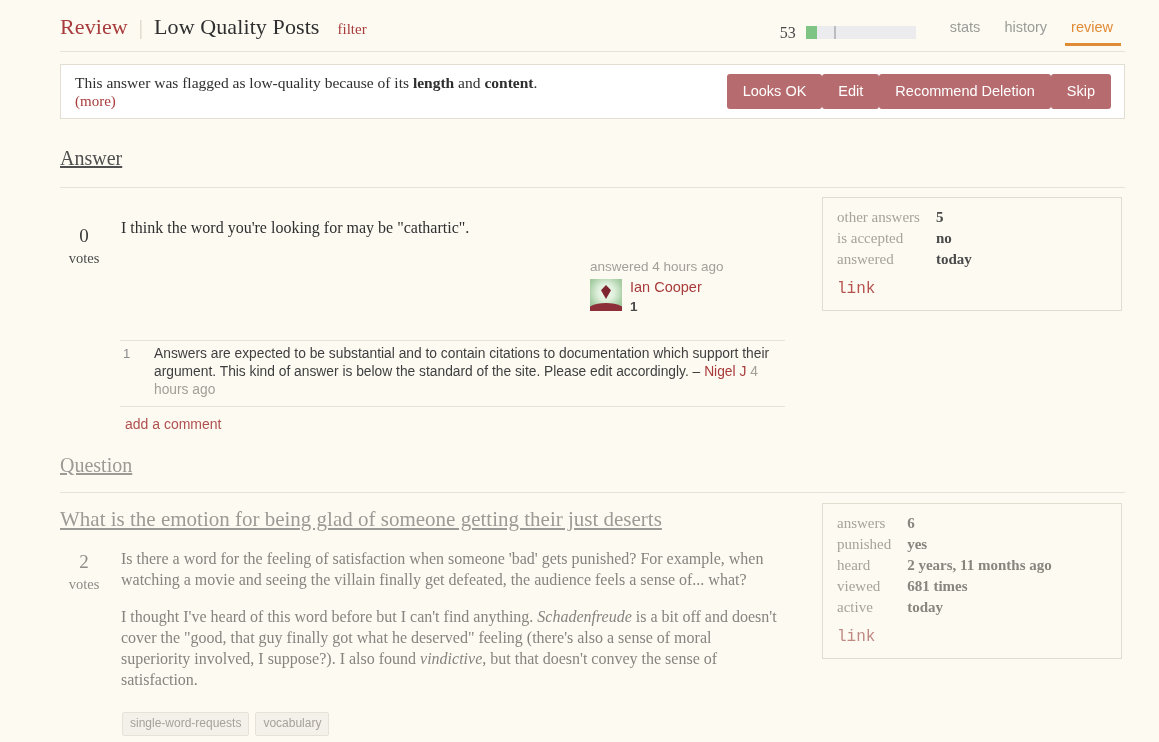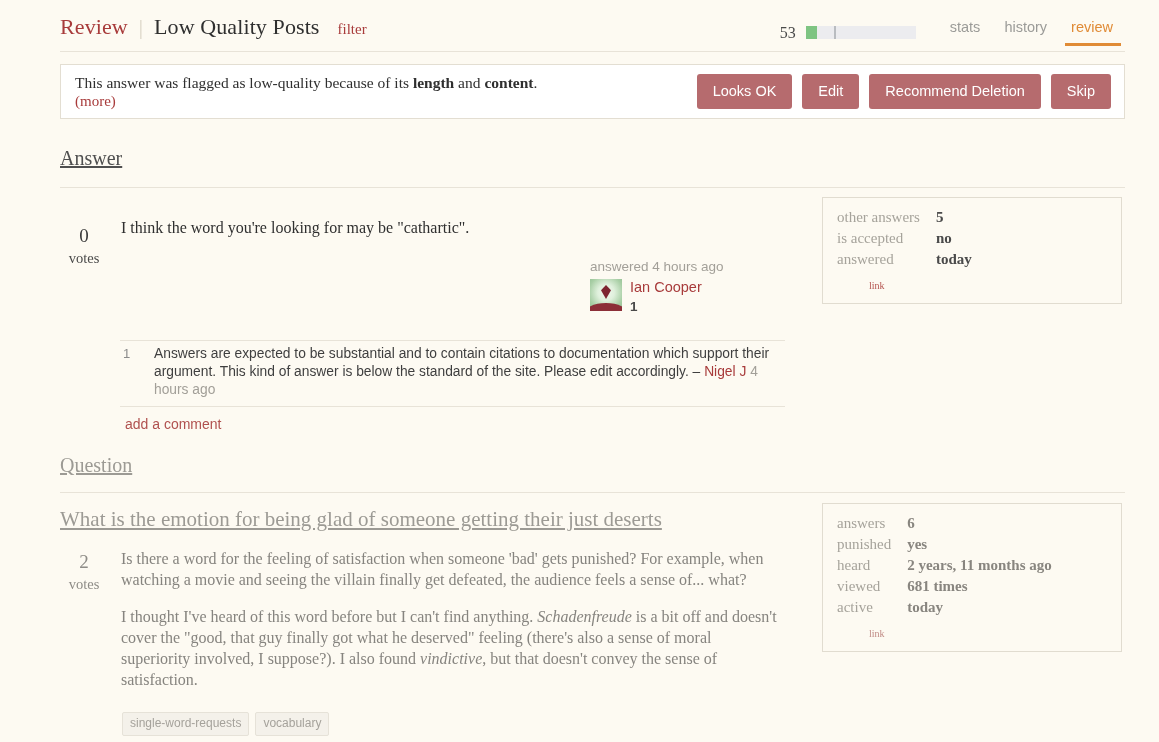--- a/index.html
+++ b/index.html
@@ -147,21 +147,20 @@
     line-height: 19px;
   }
   .banner-text b { font-weight: bold; }
   .banner-more {
     display: block;
     color: #a83b3b;
     font-size: 15px;
   }
   .banner-actions {
     display: flex;
-    gap: 10px;
     padding-right: 13px;
   }
   .btn {
     background: #b66b6e;
     color: #ffffff;
     font-family: "Liberation Sans", sans-serif;
     font-size: 14.5px;
     border: none;
     border-radius: 3px;
     padding: 9px 16px;
@@ -298,24 +297,23 @@
     white-space: nowrap;
   }
   .statbox td.v {
     font-weight: bold;
     color: #4a4a4a;
     white-space: nowrap;
   }
   .statbox.muted td.v { color: #88857f; }
   .statbox .link {
     margin-top: 8px;
-    font-family: Liberation Serif, serif;
-    font-size: 10px;
+    font-family: Liberation Mono, monospace;
+    font-size: 16px;
     color: #b4534f;
-    margin-left: 32px;
   }
   .statbox.muted .link { color: #c08a84; }
 
   
   .comment-rule {
     position: absolute;
     height: 1px;
     background: #e8e3d8;
   }
   .comment {

